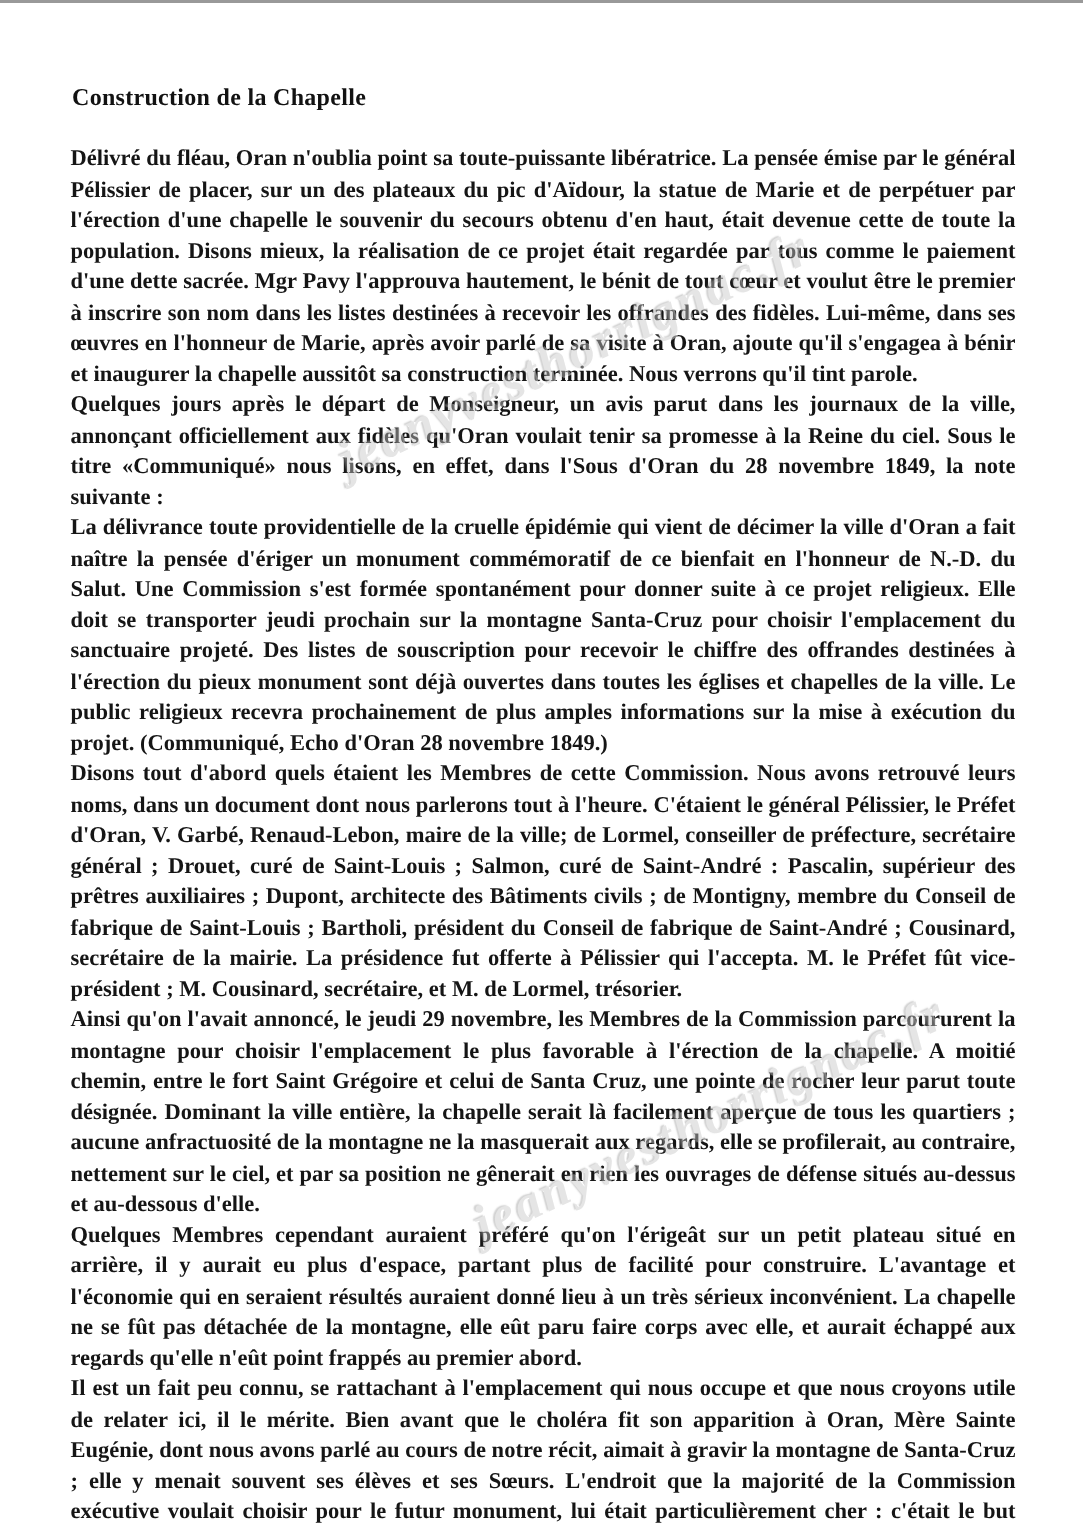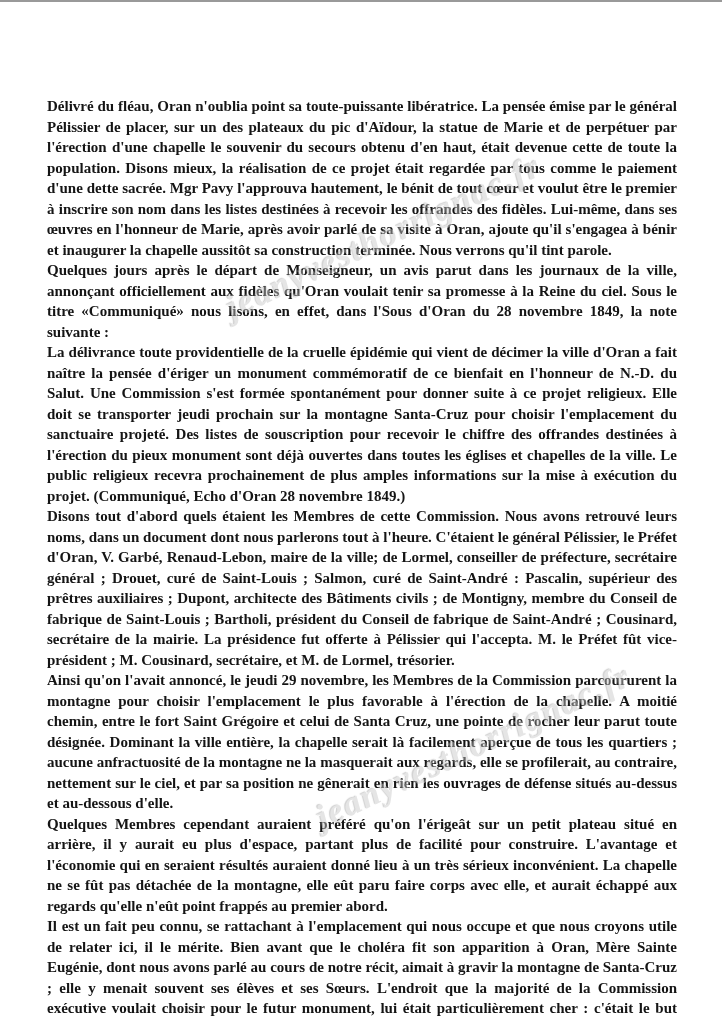--- a/index.html
+++ b/index.html
@@ -60,20 +60,21 @@
   }
   .wm-1 { left: 228px; top: 290px; }
   .wm-2 { left: 318px; top: 800px; }
 </style>
 </head>
 <body>
 
 <div class="page">
   <div class="top-edge"></div>
 
+  <h1 class="doc-title">Construction de la Chapelle</h1>
 
   <div class="body-text">
       <p class="para"><span>Délivré du fléau, Oran n'oublia point sa toute-puissante libératrice. La pensée émise par le général Pélissier de placer, sur un des plateaux du pic d'</span><span class="it">Aïdour</span><span>, la statue de Marie et de perpétuer par l'érection d'une chapelle le souvenir du secours obtenu d'en haut, était devenue cette de toute la population. Disons mieux, la réalisation de ce projet était regardée par tous comme le paiement d'une dette sacrée. Mgr Pavy l'approuva hautement, le bénit de tout cœur et voulut être le premier à inscrire son nom dans les listes destinées à recevoir les offrandes des fidèles. Lui-même, dans ses œuvres en l'honneur de Marie, après avoir parlé de sa visite à Oran, ajoute qu'il s'engagea à bénir et inaugurer la chapelle aussitôt sa construction terminée. Nous verrons qu'il tint parole.</span></p>
       <p class="para"><span>Quelques jours après le départ de Monseigneur, un avis parut dans les journaux de la ville, annonçant officiellement aux fidèles qu'Oran voulait tenir sa promesse à la Reine du ciel. Sous le titre «Communiqué» nous lisons, en effet, dans l'</span><span class="it">Sous d'Oran</span><span> du 28 novembre 1849, la note suivante :</span></p>
       <p class="para"><span>La délivrance toute providentielle de la cruelle épidémie qui vient de décimer la ville d'Oran a fait naître la pensée d'ériger un monument commémoratif de ce bienfait en l'honneur de N.-D. du Salut. Une Commission s'est formée spontanément pour donner suite à ce projet religieux. Elle doit se transporter jeudi prochain sur la montagne Santa-Cruz pour choisir l'emplacement du sanctuaire projeté. Des listes de souscription pour recevoir le chiffre des offrandes destinées à l'érection du pieux monument sont déjà ouvertes dans toutes les églises et chapelles de la ville. Le public religieux recevra prochainement de plus amples informations sur la mise à exécution du projet. </span><span class="it">(Communiqué, Echo d'Oran 28 novembre 1849.)</span></p>
       <p class="para"><span>Disons tout d'abord quels étaient les Membres de cette Commission. Nous avons retrouvé leurs noms, dans un document dont nous parlerons tout à l'heure. C'étaient le général Pélissier, le Préfet d'Oran, V. Garbé, Renaud-Lebon, maire de la ville; de Lormel, conseiller de préfecture, secrétaire général ; Drouet, curé de Saint-Louis ; Salmon, curé de Saint-André : Pascalin, supérieur des prêtres auxiliaires ; Dupont, architecte des Bâtiments civils ; de Montigny, membre du Conseil de fabrique de Saint-Louis ; Bartholi, président du Conseil de fabrique de Saint-André ; Cousinard, secrétaire de la mairie. La présidence fut offerte à Pélissier qui l'accepta. M. le Préfet fût vice-président ;  M. Cousinard, secrétaire, et M. de Lormel, trésorier.</span></p>
       <p class="para"><span>Ainsi qu'on l'avait annoncé, le jeudi 29 novembre, les Membres de la Commission parcoururent la montagne pour choisir l'emplacement le plus favorable à l'érection de la chapelle. A moitié chemin, entre le fort Saint Grégoire et celui de Santa Cruz, une pointe de rocher leur parut toute désignée. Dominant la ville entière, la chapelle serait là facilement aperçue de tous les quartiers ; aucune anfractuosité de la montagne ne la masquerait aux regards, elle se profilerait, au contraire, nettement sur le ciel, et par sa position ne gênerait en rien les ouvrages de défense situés au-dessus et au-dessous d'elle.</span></p>
       <p class="para"><span>Quelques Membres cependant auraient préféré qu'on l'érigeât sur un petit plateau situé en arrière, il y aurait eu plus d'espace, partant plus de facilité pour construire. L'avantage  et l'économie qui en seraient résultés  auraient donné lieu à un très sérieux inconvénient. La chapelle ne se fût pas détachée de la montagne, elle eût paru faire corps avec elle, et aurait échappé aux regards qu'elle n'eût point frappés au premier abord.</span></p>
       <p class="para"><span>Il est un fait peu connu, se rattachant à l'emplacement qui nous occupe et que nous croyons utile de relater ici, il le mérite. Bien avant que le choléra fit son apparition à Oran, Mère Sainte Eugénie, dont nous avons parlé au cours de notre récit, aimait à gravir la montagne de Santa-Cruz ; elle y menait souvent ses élèves et ses Sœurs. L'endroit que la majorité de la Commission exécutive voulait choisir pour le futur monument, lui était particulièrement cher : c'était le but favori de ses promenades.</span></p>
     </div>

